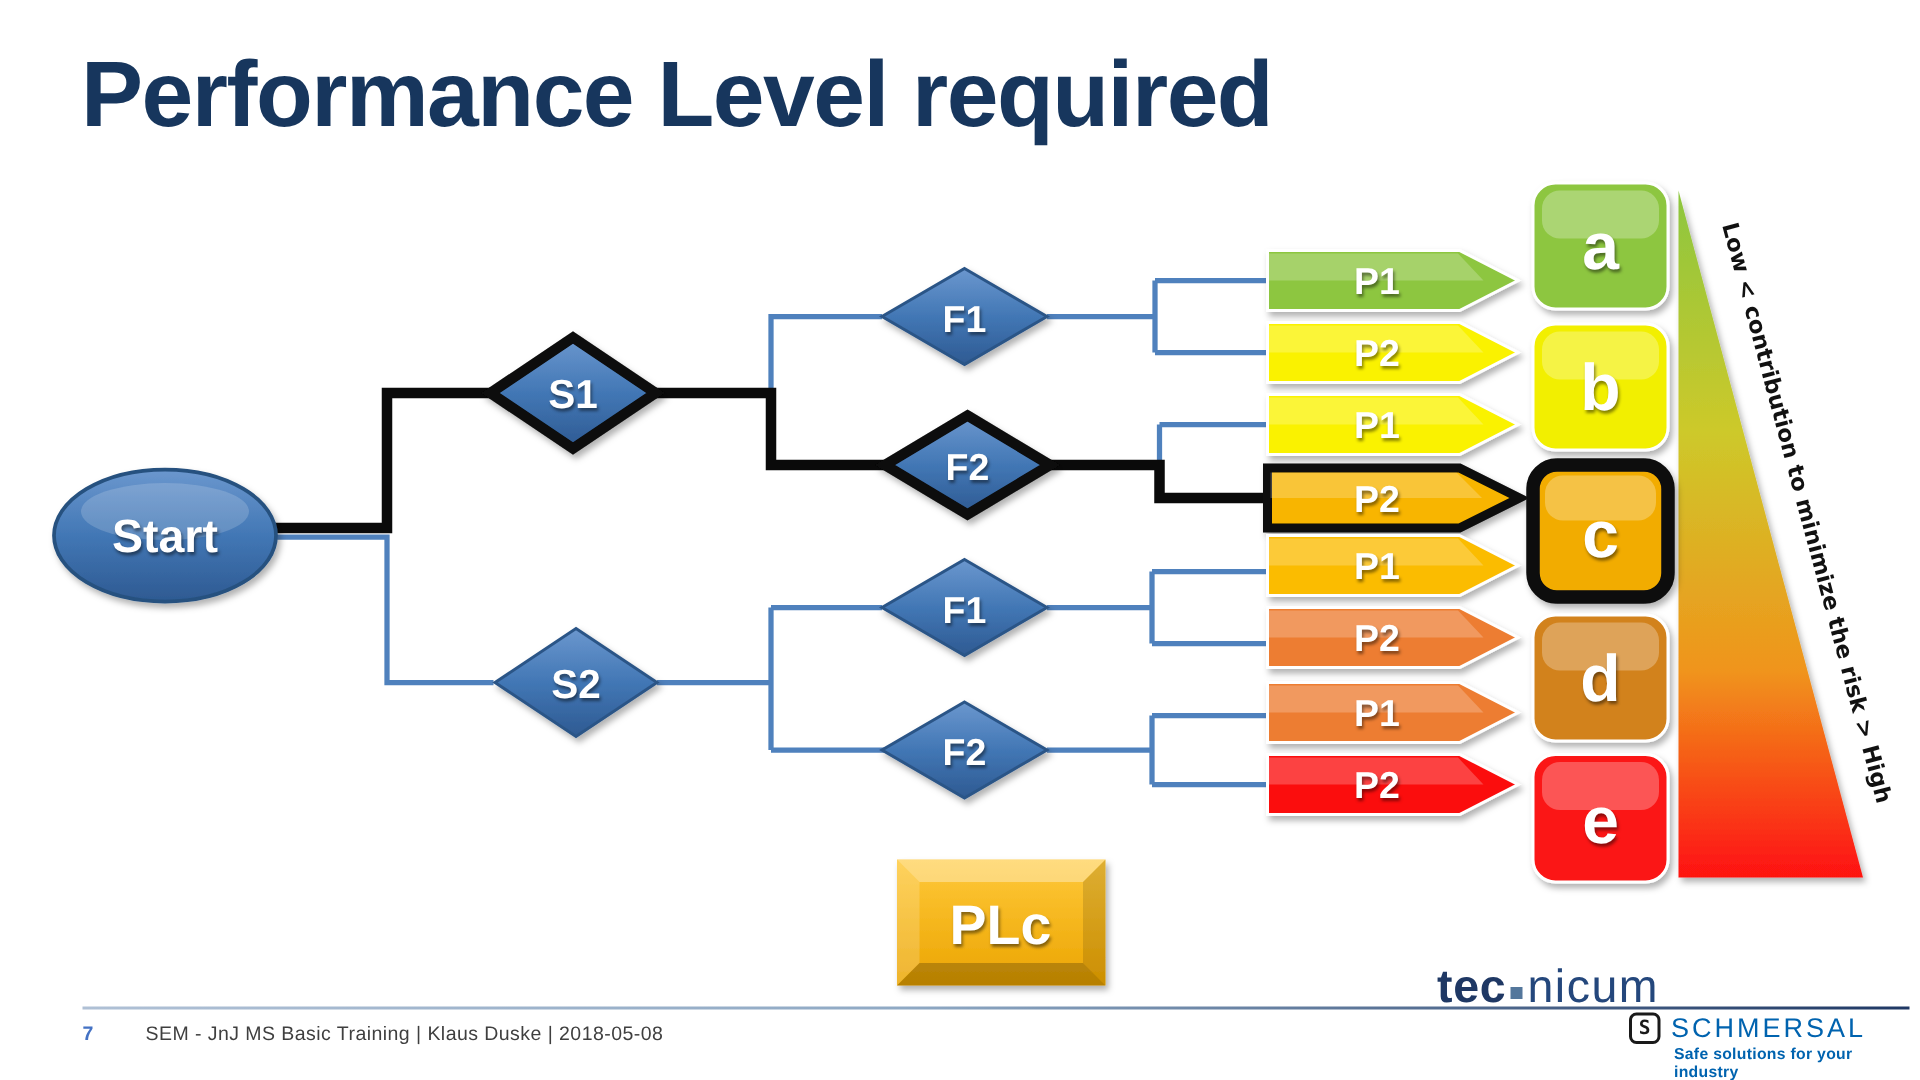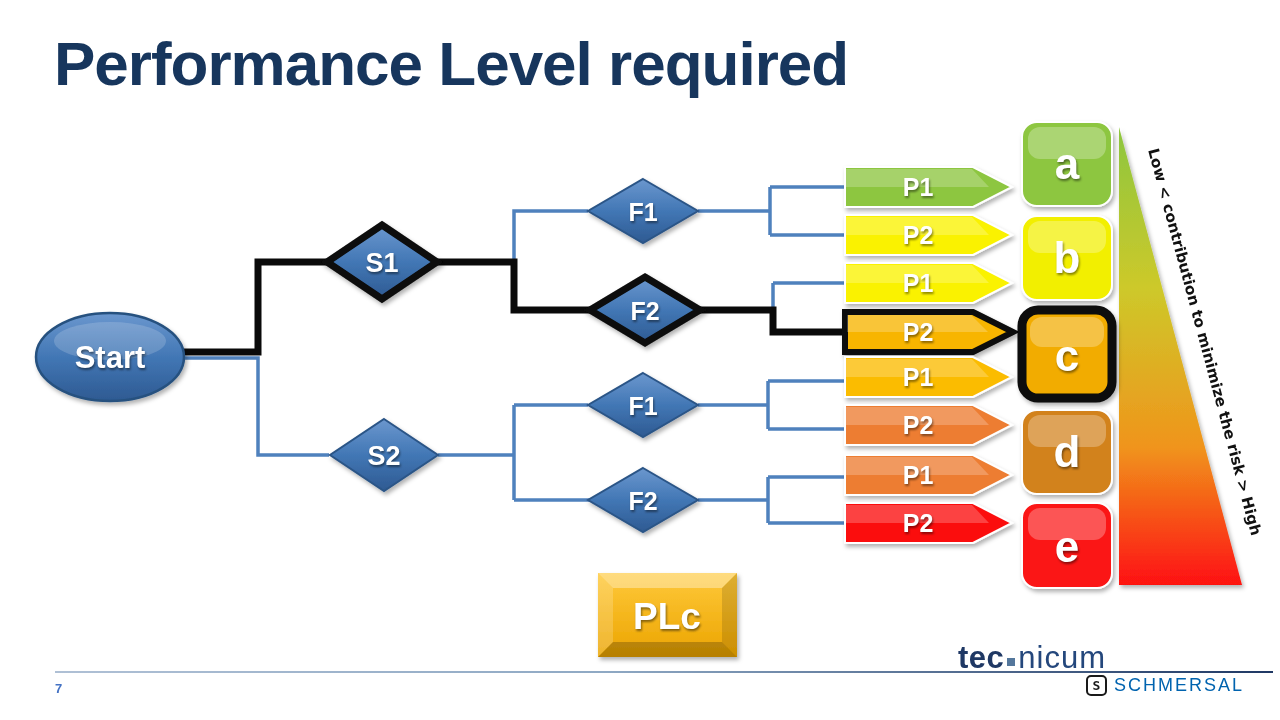--- a/index.html
+++ b/index.html
@@ -177,25 +177,27 @@
       <polygon points="598,573 737,573 722,588 613,588" fill="#ffffff" opacity="0.35"></polygon>
       <polygon points="598,573 613,588 613,642 598,657" fill="#ffffff" opacity="0.18"></polygon>
       <polygon points="737,573 737,657 722,642 722,588" fill="#000000" opacity="0.13"></polygon>
       <polygon points="598,657 613,642 722,642 737,657" fill="#000000" opacity="0.22"></polygon>
       <text class="node-label" x="667" y="629" font-size="37">PLc</text>
     </g>
   </svg>
 
   <div class="footer-line"></div>
   <div class="footer-page">7</div>
+  <div class="footer-info">SEM - JnJ MS Basic Training  |  Klaus Duske  |  2018-05-08</div>
 
   <div class="tecnicum">
     <span class="tec">tec</span><span class="tecdot"></span><span class="nicum">nicum</span>
   </div>
 
   <div class="schmersal">
     <div class="schm-row">
       <span class="schm-icon">S</span>
       <span class="schm-name">SCHMERSAL</span>
     </div>
+    <div class="schm-tagline">Safe solutions for your industry</div>
   </div>
 
 </div>
 
 </body></html>

